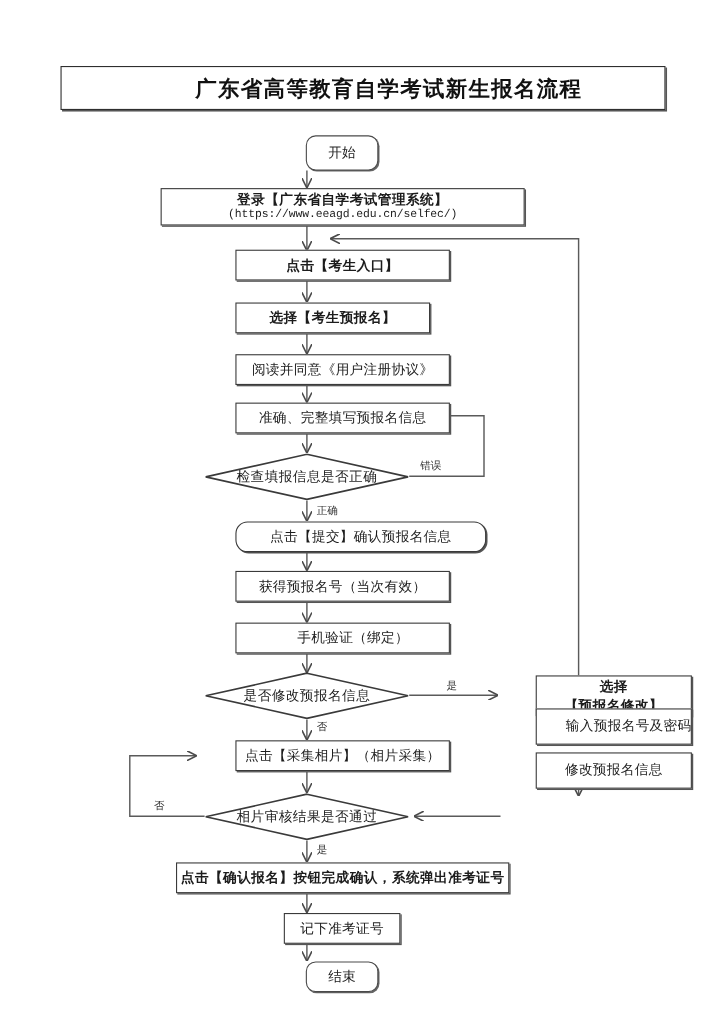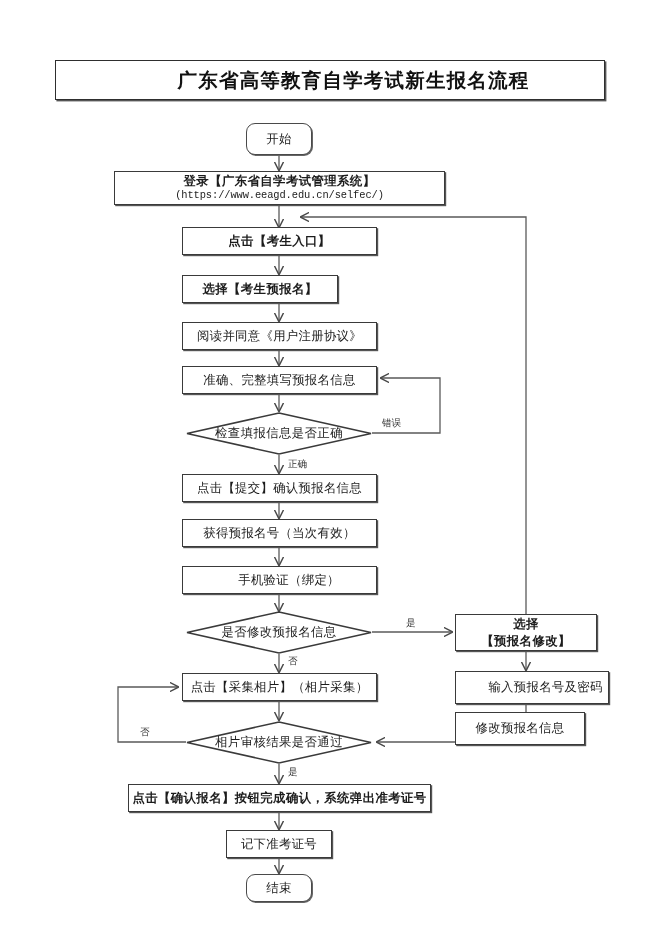--- a/index.html
+++ b/index.html
@@ -31,20 +31,21 @@
   .node {
     position: absolute;
     box-sizing: border-box;
     display: flex;
     flex-direction: column;
     align-items: center;
     justify-content: center;
     text-align: center;
     background: #ffffff;
     color: #1a1a1a;
+    margin-left: 32px;
   }
   .rect {
     border: 1.6px solid #3a3a3a;
     box-shadow: 1.2px 1.2px 0 0 #555;
   }
   .terminator {
     border: 1.6px solid #4a4a4a;
     border-radius: 9px;
     box-shadow: 1px 1px 0 0 #666;
   }
@@ -179,40 +180,40 @@
 
   <div class="node rect" style="left:182px; top:227px; width:195px; height:28px;">
     <span class="label-cn">点击【考生入口】</span>
   </div>
 
   <div class="node rect" style="left:114px; top:171px; width:331px; height:34px;">
     <span class="label-cn">登录【广东省自学考试管理系统】</span>
     <span class="label-url">(https://www.eeagd.edu.cn/selfec/)</span>
   </div>
 
-  <div class="node rect" style="left:182px; top:275px; width:156px; height:28px;">
+  <div class="node rect" style="left:182px; top:275px; width:177px; height:28px;">
     <span class="label-cn">选择【考生预报名】</span>
   </div>
 
   <div class="node rect" style="left:182px; top:322px; width:195px; height:28px;">
     <span class="label-plain">阅读并同意《用户注册协议》</span>
   </div>
 
   <div class="node rect" style="left:182px; top:366px; width:195px; height:28px;">
     <span class="label-plain">准确、完整填写预报名信息</span>
   </div>
 
   <div class="diamond" style="left:186px; top:412px; width:186px; height:43px;">
     <svg width="186" height="43" viewBox="0 0 186 43">
       <polygon points="93,1 185,21.5 93,42 1,21.5" fill="#ffffff" stroke="#3a3a3a" stroke-width="1.5"></polygon>
     </svg>
     <span class="dtext">检查填报信息是否正确</span>
   </div>
 
-  <div class="node rect" style="left:182px; top:474px; width:195px; height:28px;">
+  <div class="node rect" style="left:182px; top:474px; width:228px; height:28px;border-radius:11px;">
     <span class="label-plain">点击【提交】确认预报名信息</span>
   </div>
 
   <div class="node rect" style="left:182px; top:519px; width:195px; height:28px;">
     <span class="label-plain">获得预报名号（当次有效）</span>
   </div>
 
   <div class="node rect" style="left:182px; top:566px; width:195px; height:28px;padding-left:19px;">
     <span class="label-plain">手机验证（绑定）</span>
   </div>
@@ -245,25 +246,25 @@
 
   <div class="node terminator" style="left:246px; top:874px; width:66px; height:28px;">
     <span class="label-plain">结束</span>
   </div>
 
   <div class="node rect" style="left:455px; top:614px; width:142px; height:37px;">
     <span class="label-cn">选择</span>
     <span class="label-cn">【预报名修改】</span>
   </div>
 
-  <div class="node rect" style="left:455px; top:671px; width:154px; height:33px;padding-left:27px;">
+  <div class="node rect" style="left:455px; top:644px; width:142px; height:33px;padding-left:27px;">
     <span class="label-plain">输入预报名号及密码</span>
   </div>
 
-  <div class="node rect" style="left:455px; top:712px; width:130px; height:33px;">
+  <div class="node rect" style="left:455px; top:684px; width:142px; height:33px;">
     <span class="label-plain">修改预报名信息</span>
   </div>
 
   <span class="edge-label" style="left:382px; top:417px;">错误</span>
   <span class="edge-label" style="left:288px; top:458px;">正确</span>
   <span class="edge-label" style="left:406px; top:617px;">是</span>
   <span class="edge-label" style="left:288px; top:655px;">否</span>
   <span class="edge-label" style="left:140px; top:726px;">否</span>
   <span class="edge-label" style="left:288px; top:766px;">是</span>
 

